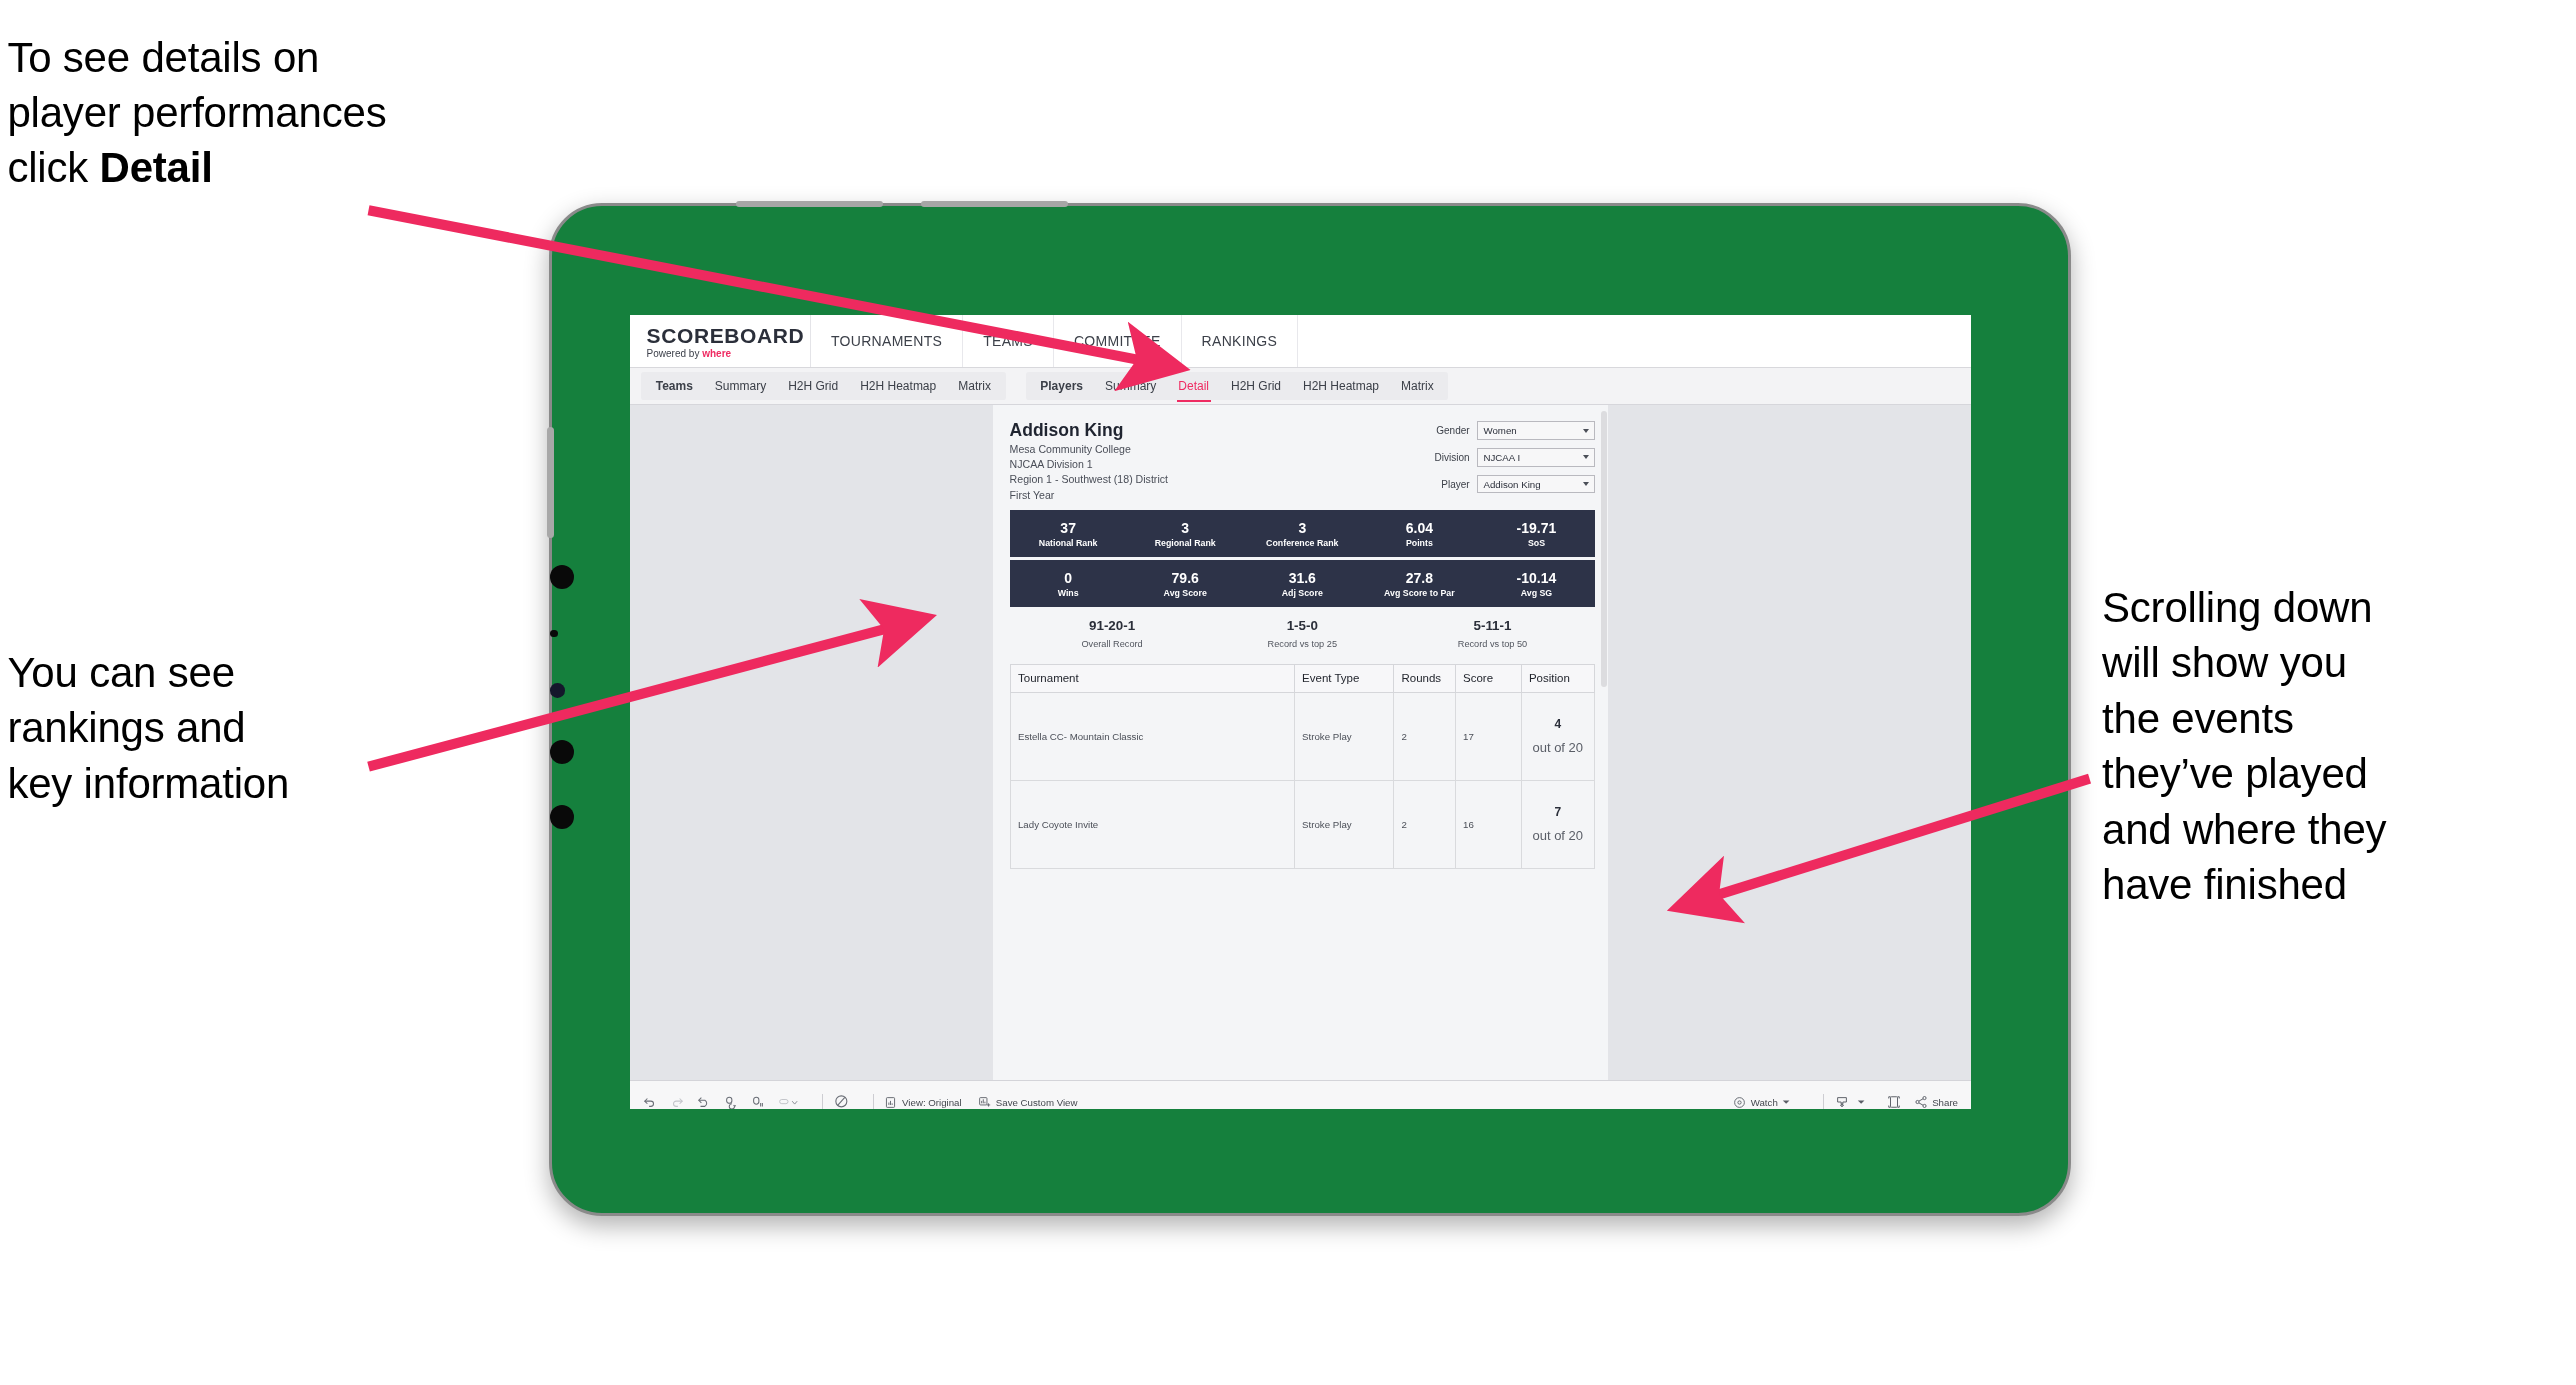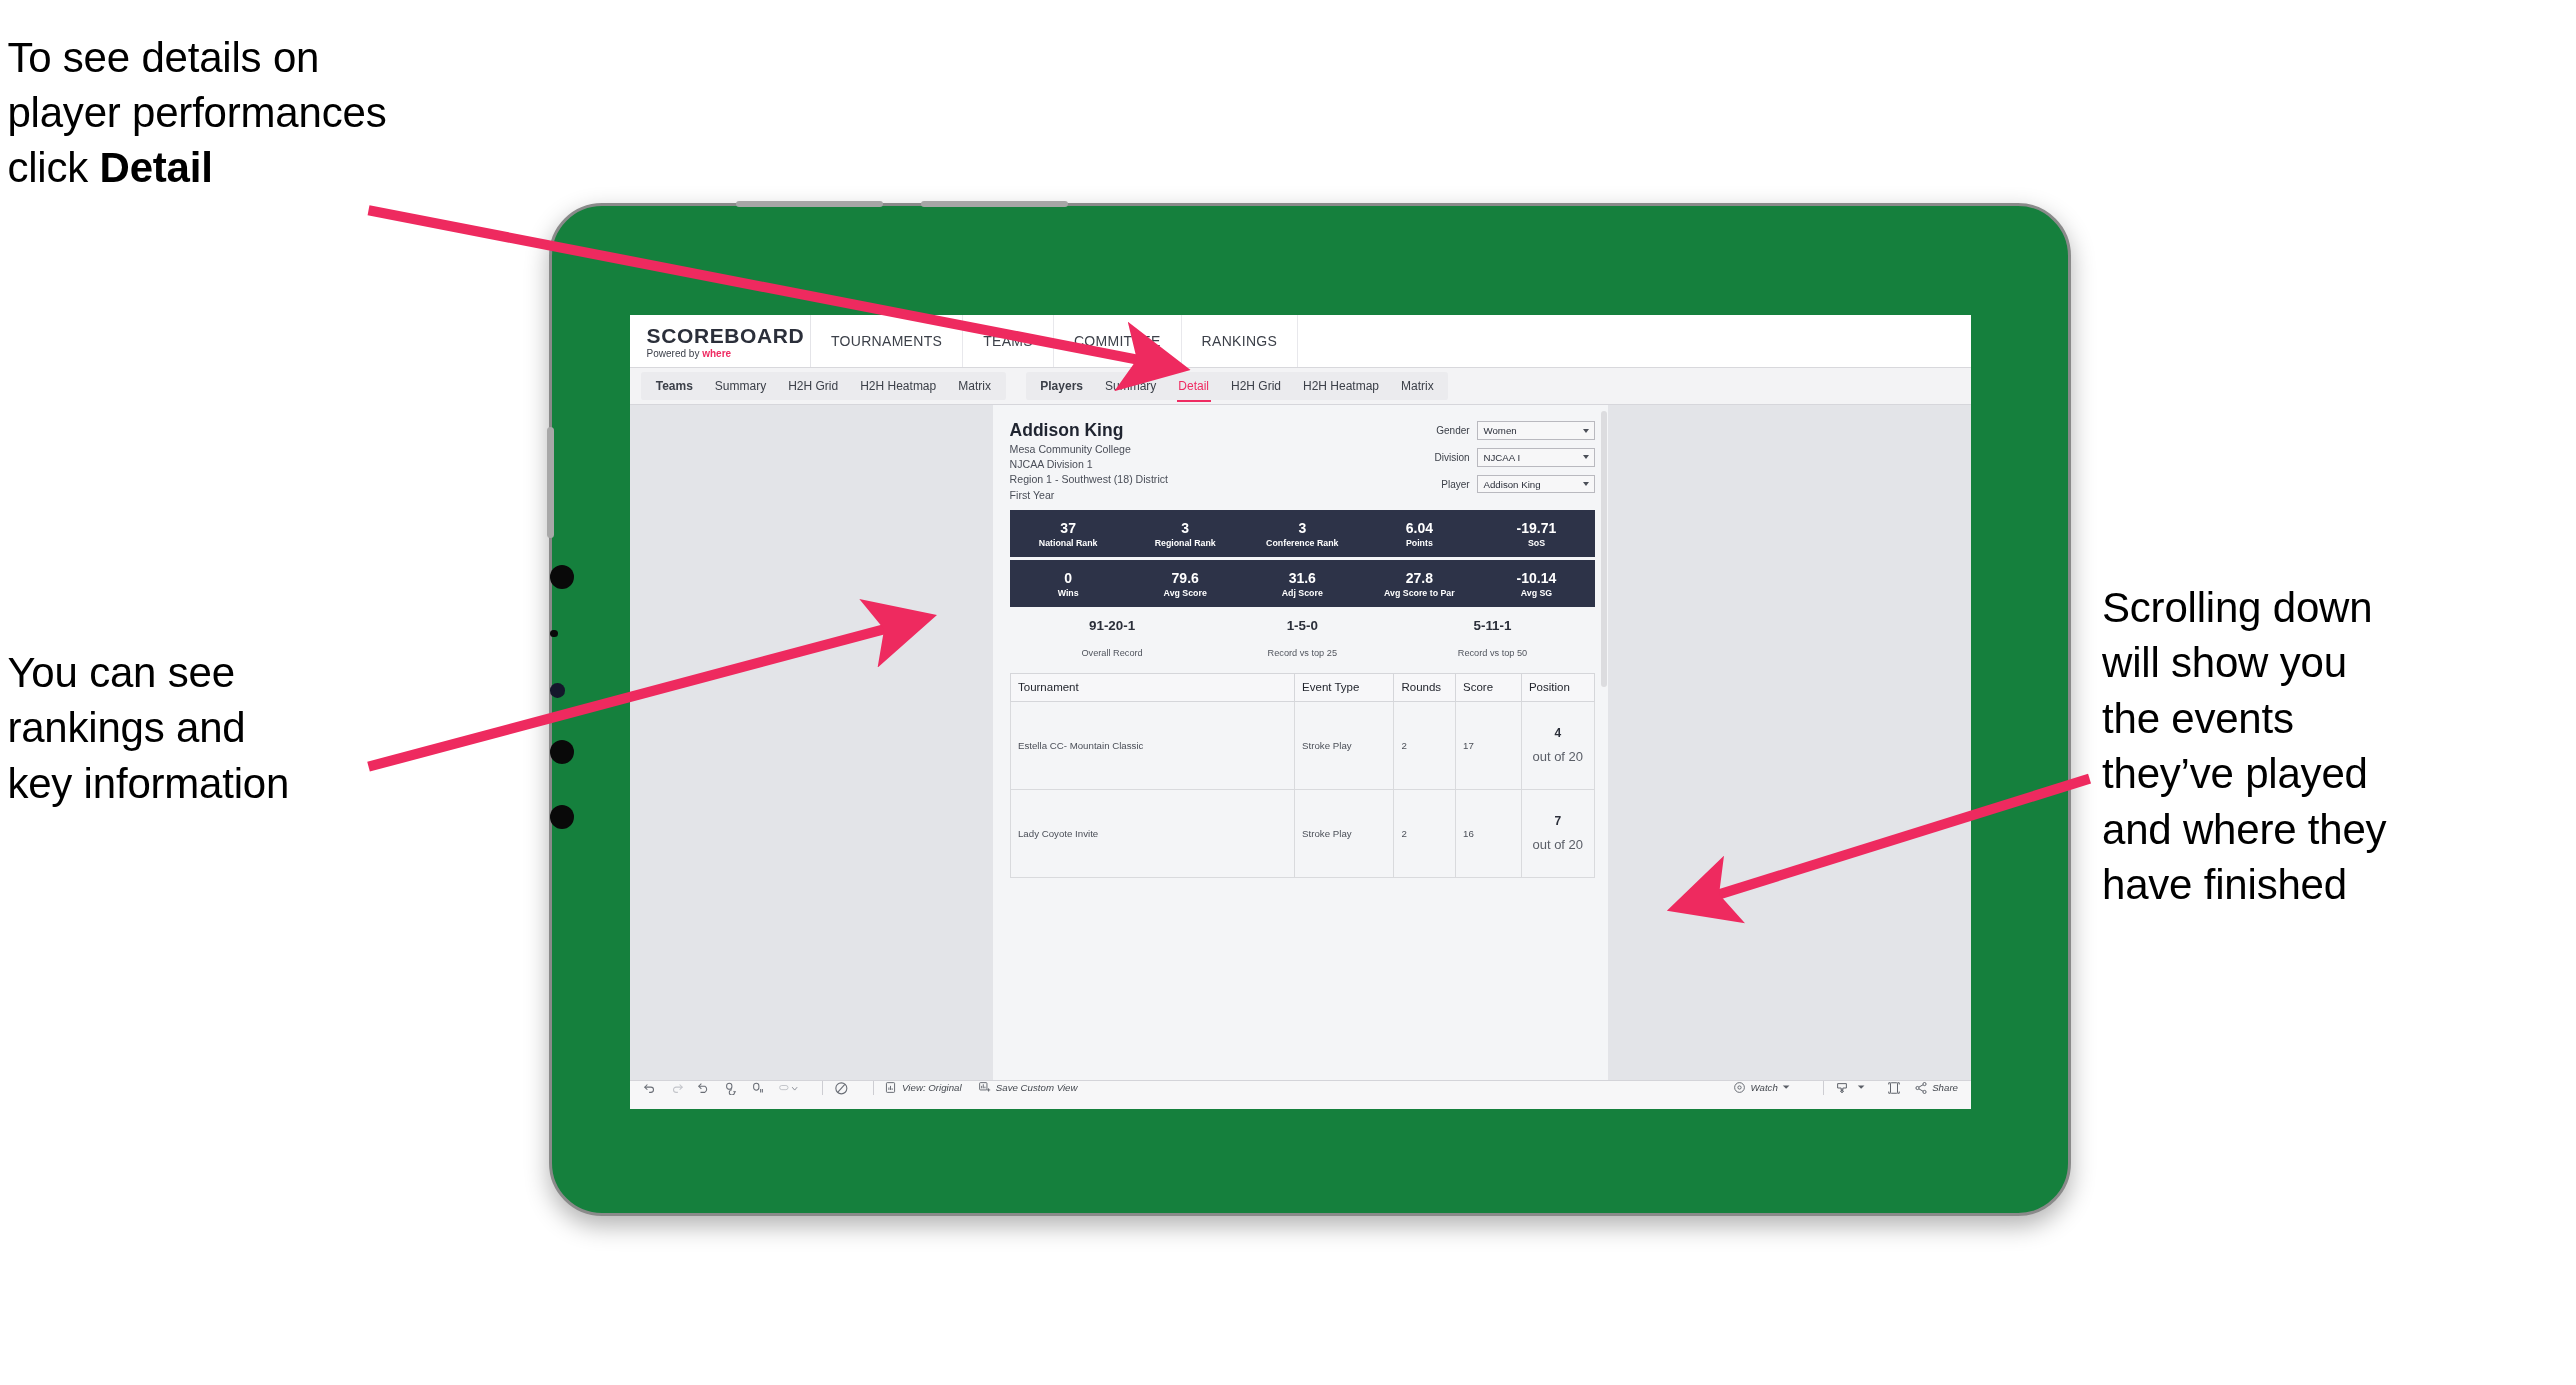--- a/index.html
+++ b/index.html
@@ -221,21 +221,21 @@
   }
   .stat-bar.second { margin-top: 2.8px; }
   .stat-cell { flex: 1; text-align: center; color: #ffffff; }
   .stat-val { font-size: 14px; font-weight: 700; line-height: 1.15; }
   .stat-lbl { font-size: 8.8px; font-weight: 700; margin-top: 1.8px; }
 
   
   .record-row { display: flex; margin-top: 11px; padding: 0 7.4px 9.2px; }
   .record-cell { flex: 1; text-align: center; }
   .record-val { font-size: 13.4px; font-weight: 700; color: #2b2f3a; line-height: 1.2; }
-  .record-lbl { font-size: 9.2px; color: #51555e; margin-top: 14px; }
+  .record-lbl { font-size: 9.2px; color: #51555e; margin-top: 5px; }
 
   
   #events-table { width: 100%; border-collapse: collapse; margin-top: 5.5px; background: #f7f7f9; }
   #events-table th {
     text-align: left;
     font-size: 11.5px;
     font-weight: 400;
     color: #23262e;
     padding: 7.4px 7.4px;
     border: 0.9px solid #d5d6da;
@@ -262,25 +262,24 @@
 
   
   #bottom-bar {
     position: absolute;
     left: 0; bottom: 0;
     width: 100%;
     height: 29.5px;
     background: #f7f7f8;
     border-top: 0.9px solid #d4d4d9;
     display: flex;
-    align-items: flex-start;
+    align-items: flex-end;
     padding: 0 13px;
     font-size: 9.7px;
     color: #44484f;
-    font-style: italic;
   }
   .tb-ico { margin-right: 13px; display: flex; align-items: center; cursor: pointer; }
   .tb-sep { width: 0.9px; height: 14.7px; background: #cdcdd2; margin: 0 11px; }
   .tb-item { display: flex; align-items: center; margin-right: 16.6px; cursor: pointer; white-space: nowrap; }
   .tb-item svg { margin-right: 4.6px; }
   .tb-spacer { flex: 1; }
 </style>
 </head>
 <body>
 

